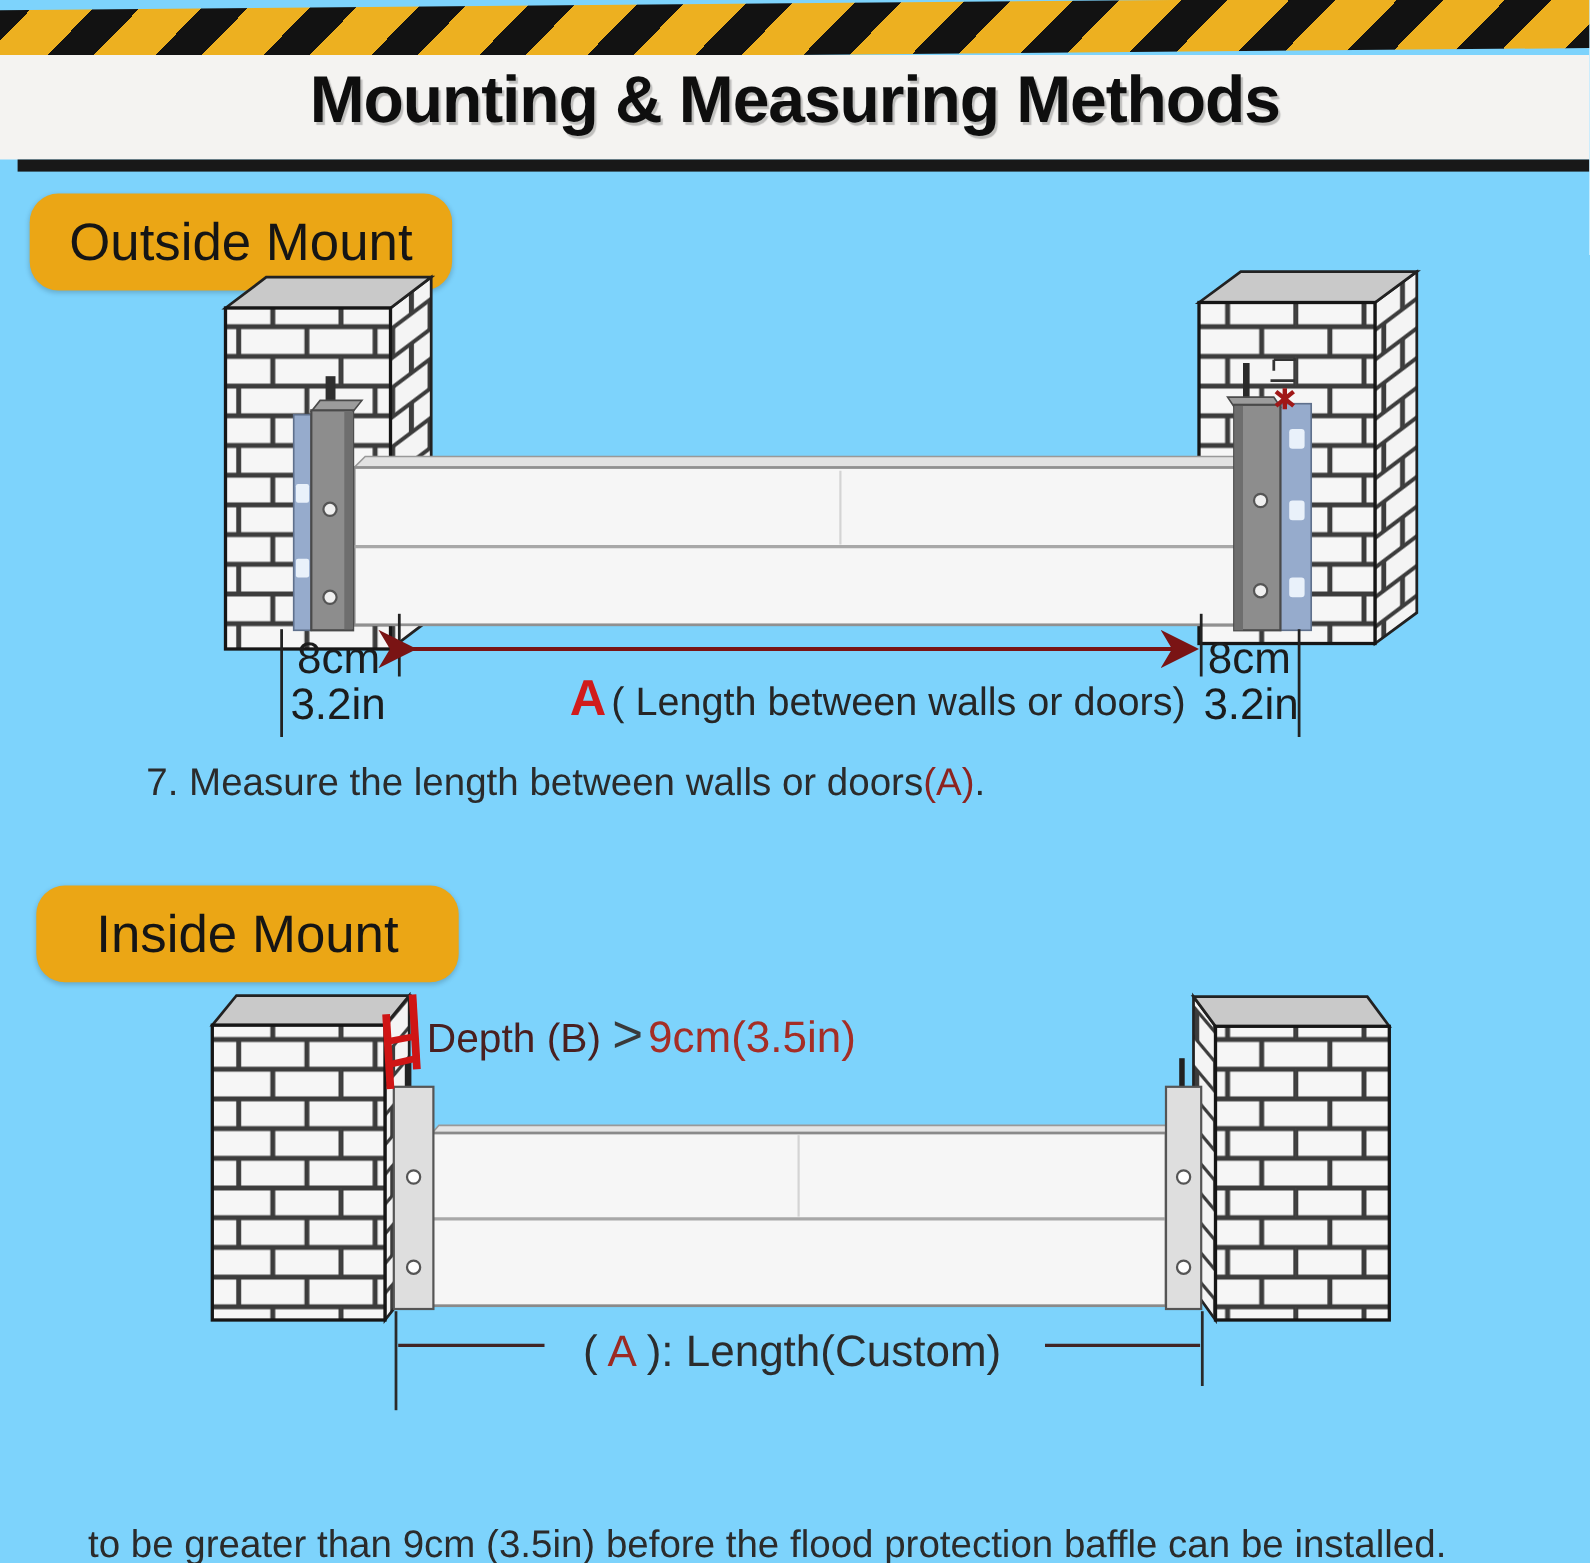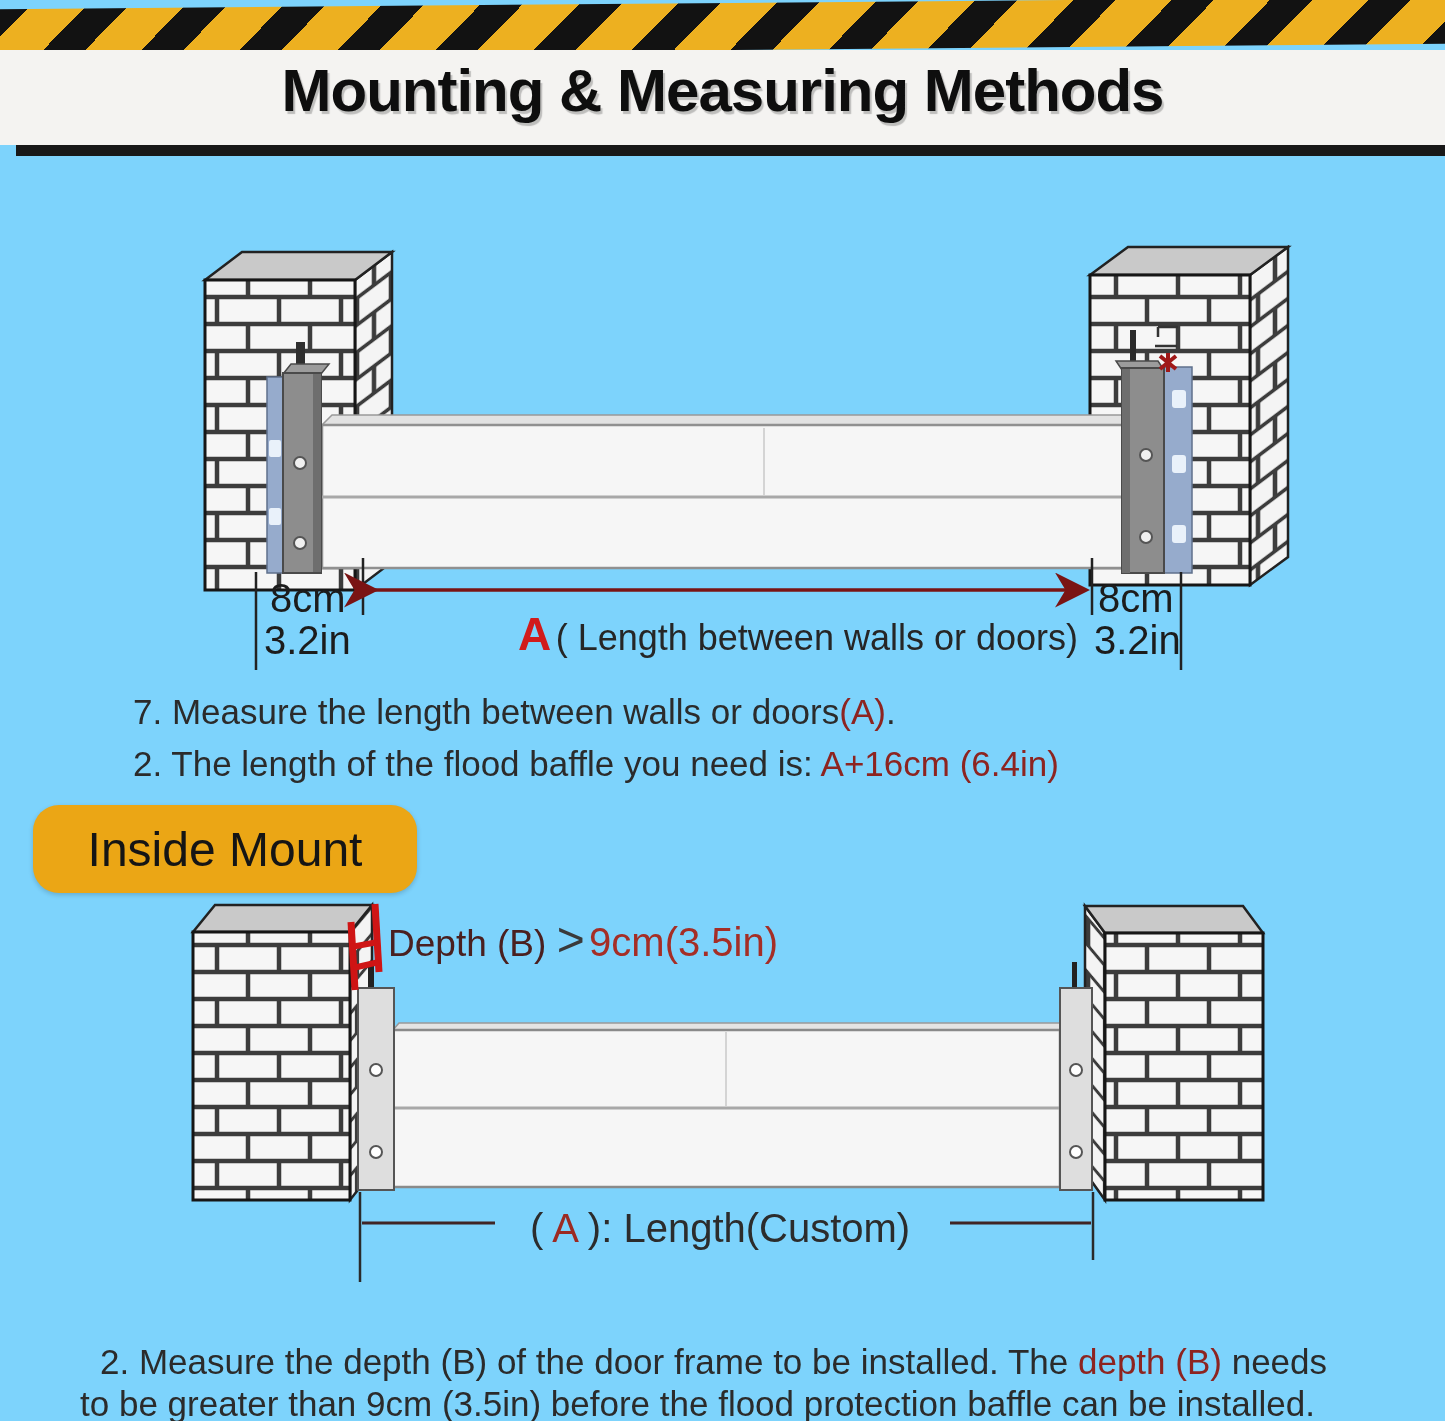--- a/index.html
+++ b/index.html
@@ -30,20 +30,21 @@
 </head>
 <body>
 
 <div class="canvas">
 
   <div class="hazard-band"></div>
   <div class="title-band"></div>
   <div class="page-title">Mounting &amp; Measuring Methods</div>
   <div class="title-underline"></div>
 
+  <div class="badge badge-outside">Outside Mount</div>
 
   <svg class="diagram" style="left:140px;top:245px" width="1170" height="425" viewBox="140 245 1170 425">
     <defs>
       <pattern id="brickA" patternUnits="userSpaceOnUse" width="124" height="54">
         <rect width="124" height="54" fill="#e9e9e9"></rect>
         <g fill="#f6f6f6" stroke="#3c3c3c" stroke-width="2.5">
           <rect x="1" y="1" width="60" height="25"></rect>
             <rect x="63" y="1" width="60" height="25"></rect>
           <rect x="-30" y="28" width="60" height="25"></rect>
             <rect x="32" y="28" width="60" height="25"></rect>
@@ -130,23 +131,20 @@
     <text x="1094" y="654" font-size="40" fill="#1c1c1c">3.2in</text>
     <text x="518" y="650">
       <tspan font-size="46" font-weight="700" fill="#d11b1b">A</tspan>
       <tspan font-size="36" fill="#262626">( Length between walls or doors)</tspan>
     </text>
   </svg>
 
   <div class="step" style="left:133px;top:692px">
     <span>7. Measure the length between walls or doors</span><span class="em">(A)</span><span>.</span>
   </div>
-  <div class="step" style="left:133px;top:744px">
-    <span>2. The length of the flood baffle you need is: </span><span class="em">A+16cm (6.4in)</span><span></span>
-  </div>
 
   <div class="badge badge-inside">Inside Mount</div>
 
   <svg class="diagram" style="left:150px;top:880px" width="1160" height="410" viewBox="150 880 1160 410">
     <defs>
       <pattern id="brickB" patternUnits="userSpaceOnUse" width="124" height="54">
         <rect width="124" height="54" fill="#e9e9e9"></rect>
         <g fill="#f6f6f6" stroke="#3c3c3c" stroke-width="2.5">
           <rect x="1" y="1" width="60" height="25"></rect>
             <rect x="63" y="1" width="60" height="25"></rect>
@@ -230,18 +228,15 @@
       <line x1="362" y1="1223" x2="495" y2="1223"></line>
       <line x1="950" y1="1223" x2="1091" y2="1223"></line>
     </g>
     <text x="530" y="1242" font-size="40">
       <tspan fill="#2c2c2c">(</tspan>
       <tspan fill="#9c2a22">A</tspan>
       <tspan fill="#2c2c2c">): Length(Custom)</tspan>
     </text>
   </svg>
 
-  <div class="step" style="left:100px;top:1342px">
-    <span>2. Measure the depth (B) of the door frame to be installed. The </span><span class="em">depth (B)</span><span> needs</span>
-  </div>
   <div class="step" style="left:80px;top:1384px">to be greater than 9cm (3.5in) before the flood protection baffle can be installed.</div>
 
 </div>
 
 </body></html>

